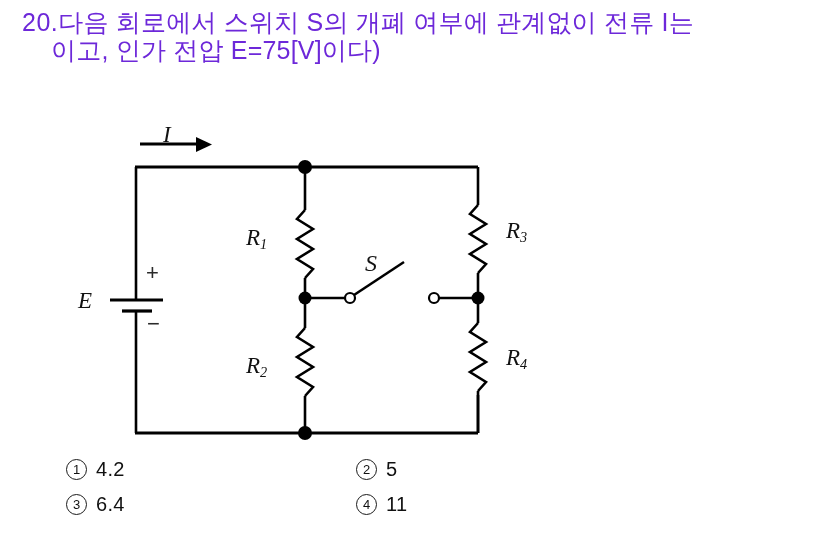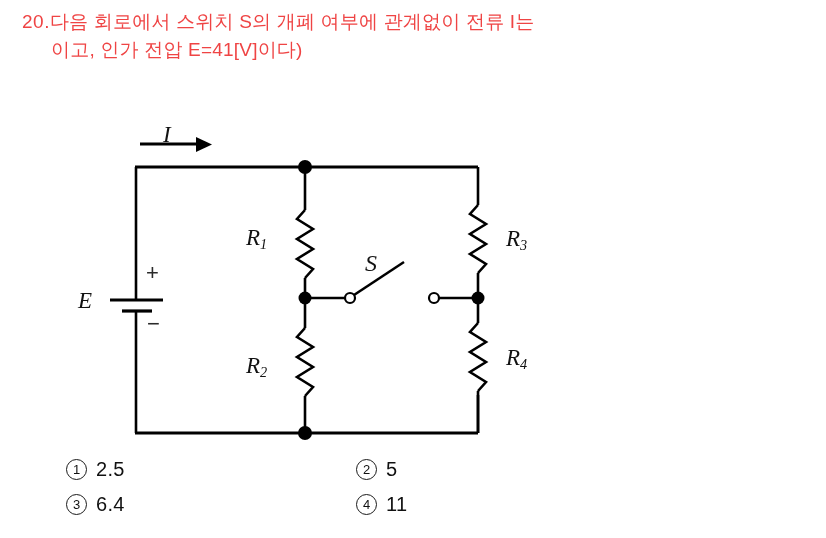--- a/index.html
+++ b/index.html
@@ -17,25 +17,25 @@
   }
 
   
   #question-block {
     position: absolute;
     left: 22px;
     top: 8px;
     width: 790px;
   }
   .q-line {
-    font-size: 19px;
+    font-size: 25px;
     line-height: 28px;
     white-space: pre;
     letter-spacing: 0.2px;
-    color: #ef4444;
+    color: #6d28d9;
   }
   .q-line.indent { padding-left: 29px; }
   .q-num { letter-spacing: 0.5px; }
   sub {
     font-size: 0.64em;
     vertical-align: -0.22em;
     letter-spacing: 0;
   }
 
   
@@ -106,21 +106,21 @@
   .opt-text { letter-spacing: 0.3px; }
 </style>
 </head>
 <body>
 
 <div id="question-block">
 
   <div class="q-line"><span class="q-num">20.</span><span>다음 회로에서 스위치 S의 개폐 여부에 관계없이 전류 I는</span></div>
 
 
-  <div class="q-line indent">이고, 인가 전압 E=41[V]이다)</div>
+  <div class="q-line indent">이고, 인가 전압 E=75[V]이다)</div>
 </div>
 
 <div id="circuit-figure">
 
   <svg id="circuit-svg" width="560" height="345" viewBox="0 0 560 345">
 
     <g>
       <line x1="140" y1="34" x2="196" y2="34" stroke="#000000" stroke-width="3"></line>
       <polygon points="196,27 212,34.5 196,42" fill="#000000"></polygon>
     </g>
@@ -180,33 +180,33 @@
 
   <span class="fig-label" style="left:78px; top:178px;">E</span>
 
   <span class="sign-label" style="left:146px; top:152px;">+</span>
   <span class="sign-label" style="left:147px; top:203px;">−</span>
 
   <span class="fig-label" style="left:246px; top:115px;font-family:Liberation Serif, serif;"><span>R</span><sub>1</sub></span>
 
   <span class="fig-label" style="left:246px; top:243px;"><span>R</span><sub>2</sub></span>
 
-  <span class="fig-label" style="left:506px; top:116px;"><span>R</span><sub>3</sub></span>
+  <span class="fig-label" style="left:506px; top:108px;"><span>R</span><sub>3</sub></span>
 
   <span class="fig-label" style="left:506px; top:235px;"><span>R</span><sub>4</sub></span>
 
   <span class="fig-label" style="left:365px; top:140px; font-size:24px;">S</span>
 </div>
 
 <div id="options-block">
 
   <div class="opt-row">
     <div class="option col-left">
       <span class="opt-marker">1</span>
-      <span class="opt-text">2.5</span>
+      <span class="opt-text">4.2</span>
     </div>
     <div class="option col-right">
       <span class="opt-marker">2</span>
       <span class="opt-text">5</span>
     </div>
   </div>
 
   <div class="opt-row">
     <div class="option col-left">
       <span class="opt-marker">3</span>

